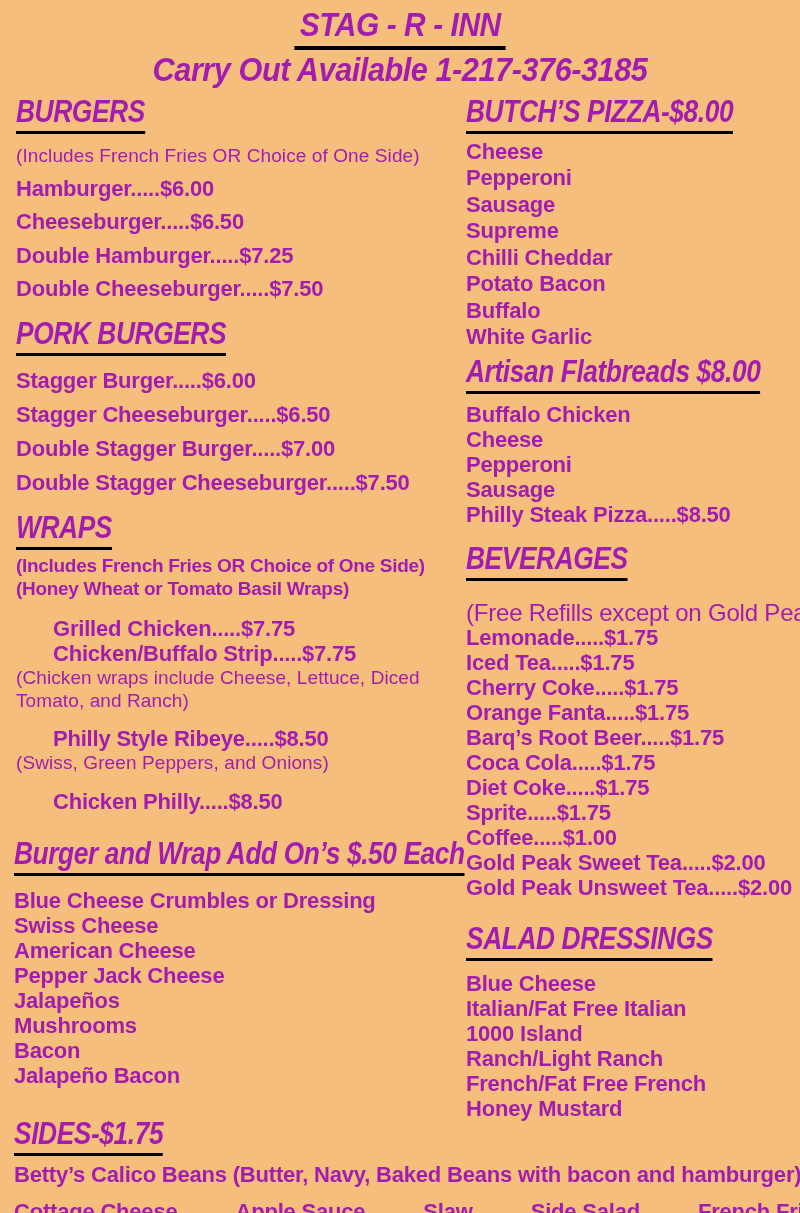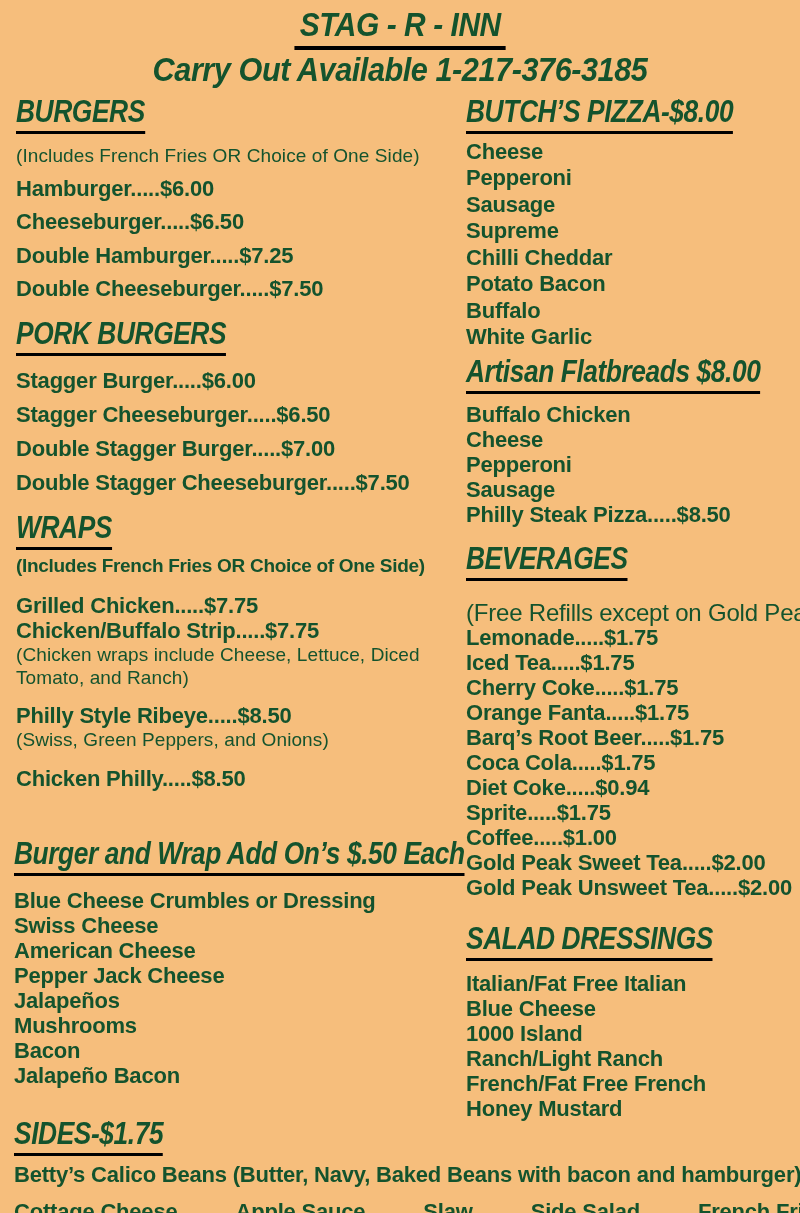--- a/index.html
+++ b/index.html
@@ -1,18 +1,18 @@
 <!DOCTYPE html>
 <html><head>
 <meta charset="utf-8">
 <style>
   html,body{margin:0;padding:0;background:#888;}
   .page{
     position:relative;width:800px;height:1213px;margin:0 auto;
-    background:#F6BE7C;color:#14532d;overflow:hidden;
+    background:#F6BE7C;color:#a21caf;overflow:hidden;
     font-family:"Liberation Sans",sans-serif;
   }
   .center{text-align:center;padding-top:7px;}
   .title{
     display:inline-block;font-style:italic;font-weight:bold;font-size:34px;line-height:1.05;
     border-bottom:4px solid #000;padding:0 6px 3px;letter-spacing:-0.5px;
     transform:scaleX(0.88);
   }
   .subtitle{
     font-style:italic;font-weight:bold;font-size:33px;line-height:1.1;margin-top:2px;
@@ -32,21 +32,21 @@
   #sec-burgers{left:16px;top:96px;width:444px;}
   #sec-burgers .note{margin:10px 0 4px;line-height:24px;}
   #sec-burgers .item{line-height:33.5px;}
 
   #sec-pork{left:16px;top:318px;width:444px;}
   #sec-pork .items{margin-top:8px;}
   #sec-pork .item{line-height:34px;}
 
   #sec-wraps{left:16px;top:512px;width:450px;}
   #sec-wraps .bold-notes{margin-top:4px;}
-  #sec-wraps .item{line-height:25px;}
+  #sec-wraps .item{line-height:25px;margin-left:37px;}
   #sec-wraps .gap16{margin-top:16px;}
   #sec-wraps .gap14{margin-top:14px;}
   #sec-wraps .gap15{margin-top:15px;}
   #sec-wraps .note{line-height:23px;}
 
   #sec-addons{left:14px;top:838px;width:470px;}
   #sec-addons .items{margin-top:12px;}
   #sec-addons .item{line-height:25px;}
 
   #sec-pizza{left:466px;top:96px;width:334px;}
@@ -98,20 +98,21 @@
       <div class="item">Stagger Cheeseburger.....$6.50</div>
       <div class="item">Double Stagger Burger.....$7.00</div>
       <div class="item">Double Stagger Cheeseburger.....$7.50</div>
     </div>
   </div>
 
   <div class="sec" id="sec-wraps">
     <div><span class="h">WRAPS</span></div>
     <div class="bold-notes">
       <div class="bold-note">(Includes French Fries OR Choice of One Side)</div>
+      <div class="bold-note">(Honey Wheat or Tomato Basil Wraps)</div>
     </div>
     <div class="item gap16">Grilled Chicken.....$7.75</div>
     <div class="item">Chicken/Buffalo Strip.....$7.75</div>
     <div class="note">(Chicken wraps include Cheese, Lettuce, Diced Tomato, and Ranch)</div>
     <div class="item gap14">Philly Style Ribeye.....$8.50</div>
     <div class="note nowrap">(Swiss, Green Peppers, and Onions)</div>
     <div class="item gap15">Chicken Philly.....$8.50</div>
   </div>
 
   <div class="sec" id="sec-addons">
@@ -156,33 +157,33 @@
   <div class="sec" id="sec-beverages">
     <div><span class="h">BEVERAGES</span></div>
     <div class="note nowrap">(Free Refills except on Gold Peak Tea)</div>
     <div class="items">
       <div class="item">Lemonade.....$1.75</div>
       <div class="item">Iced Tea.....$1.75</div>
       <div class="item">Cherry Coke.....$1.75</div>
       <div class="item">Orange Fanta.....$1.75</div>
       <div class="item">Barq’s Root Beer.....$1.75</div>
       <div class="item">Coca Cola.....$1.75</div>
-      <div class="item">Diet Coke.....$0.94</div>
+      <div class="item">Diet Coke.....$1.75</div>
       <div class="item">Sprite.....$1.75</div>
       <div class="item">Coffee.....$1.00</div>
       <div class="item">Gold Peak Sweet Tea.....$2.00</div>
       <div class="item">Gold Peak Unsweet Tea.....$2.00</div>
     </div>
   </div>
 
   <div class="sec" id="sec-dressings">
     <div><span class="h">SALAD DRESSINGS</span></div>
     <div class="items">
+      <div class="item">Blue Cheese</div>
       <div class="item">Italian/Fat Free Italian</div>
-      <div class="item">Blue Cheese</div>
       <div class="item">1000 Island</div>
       <div class="item">Ranch/Light Ranch</div>
       <div class="item">French/Fat Free French</div>
       <div class="item">Honey Mustard</div>
     </div>
   </div>
 
   <div class="sec" id="sec-sides">
     <div><span class="h">SIDES-$1.75</span></div>
     <div class="item line1">Betty’s Calico Beans (Butter, Navy, Baked Beans with bacon and hamburger)</div>

